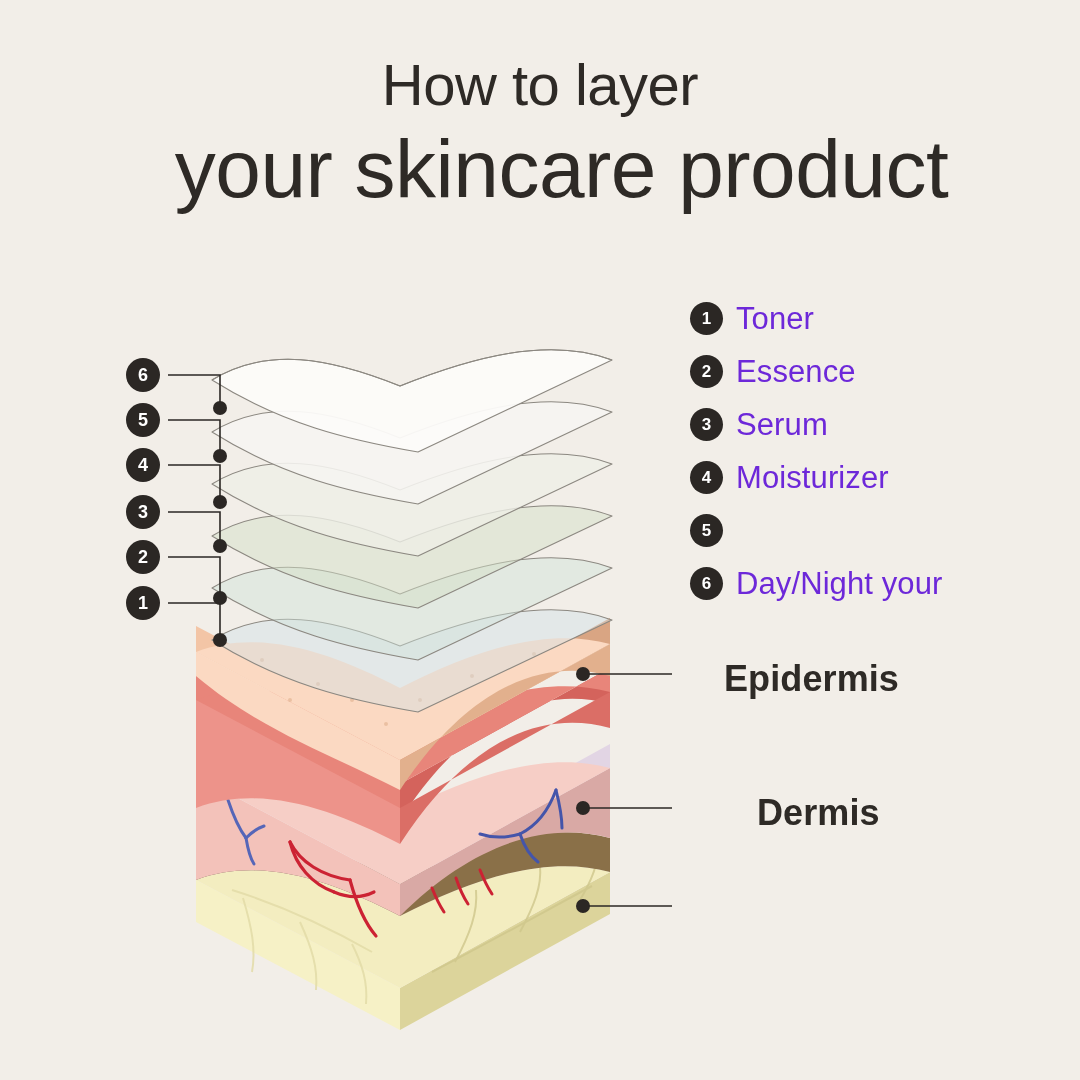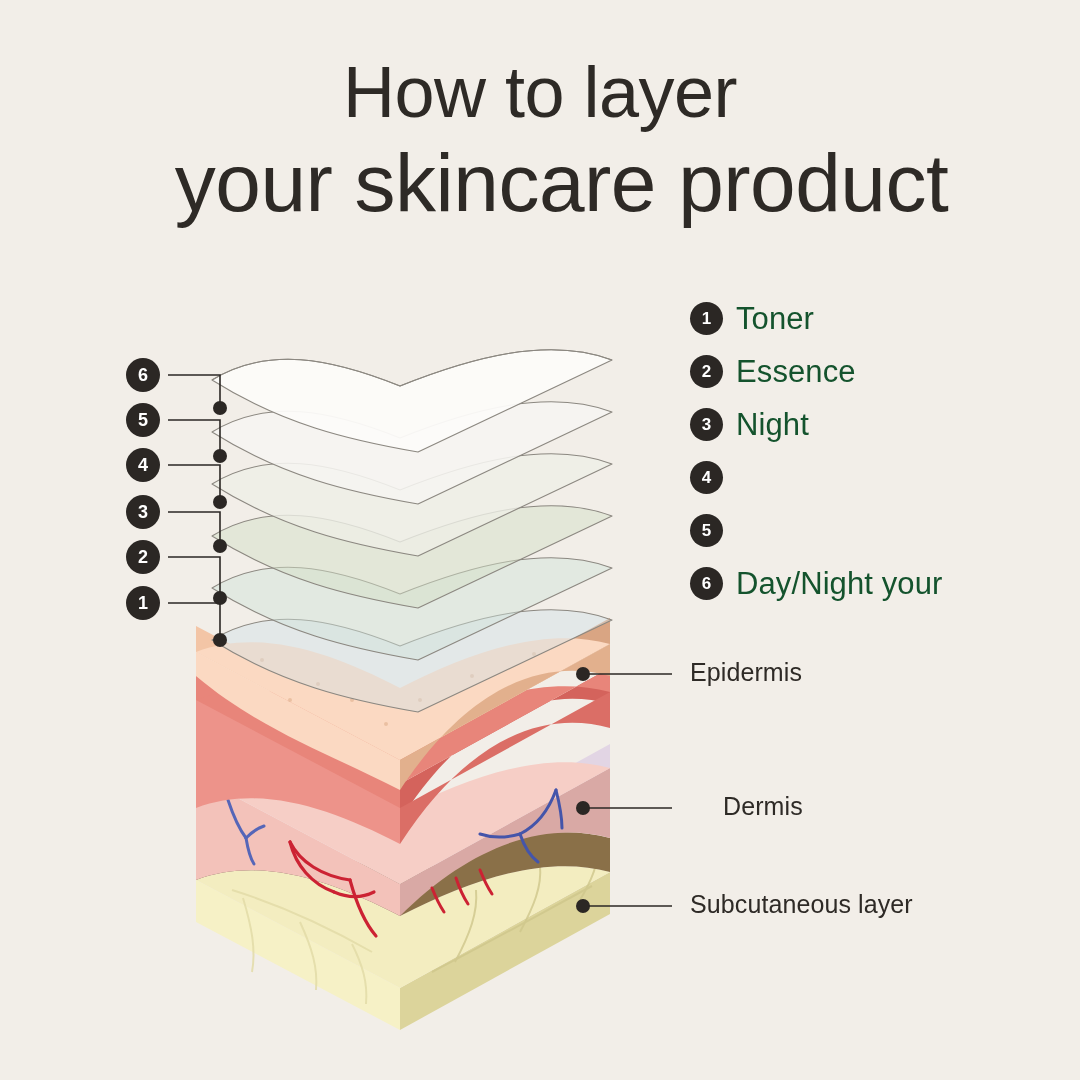--- a/index.html
+++ b/index.html
@@ -20,51 +20,51 @@
     line-height:1.0;
     pointer-events:none;
   }
   .title-line{
     display:block;
     font-size:80px;
     font-weight:300;
     letter-spacing:-0.5px;
     color:#2E2A26;
   }
-  .title-line.l1{font-size:72px;}
+  .title-line.l1{font-size:58px;}
   .title-line.l2{font-size:82px;margin-top:14px;padding-left:43px;}
 
   
   .legend{
     position:absolute;left:690px;top:298px;
     display:flex;flex-direction:column;gap:12px;
   }
   .legend-row{display:flex;align-items:center;gap:13px;height:41px;}
   .badge{
     width:33px;height:33px;border-radius:50%;
     background:#2B2724;color:#FFFFFF;
     display:flex;align-items:center;justify-content:center;
     font-size:17px;font-weight:bold;
     flex:0 0 auto;
     line-height:1;
   }
   .legend-label{
-    font-size:31px;font-weight:300;color:#14532d;
+    font-size:31px;font-weight:300;color:#6d28d9;
     white-space:nowrap;letter-spacing:0.1px;
   }
 
   
   .callout{position:absolute;display:flex;align-items:center;}
   .callout .badge{width:34px;height:34px;font-size:18px;}
 
   
   .anat-label{
     position:absolute;
-    font-size:25px;font-weight:400;color:#2E2A26;
-    white-space:nowrap;letter-spacing:0.1px;
+    font-size:36px;font-weight:700;color:#2E2A26;
+    white-space:nowrap;letter-spacing:0.1px;margin-left:34px;
   }
   svg{position:absolute;left:0;top:0;}
 </style>
 </head>
 <body>
 
 <div id="stage">
 
   <div class="title-block">
     <span class="title-line l1">How to layer</span>
@@ -248,31 +248,31 @@
     <div class="legend-row">
       <span class="badge">1</span>
       <span class="legend-label">Toner</span>
     </div>
     <div class="legend-row">
       <span class="badge">2</span>
       <span class="legend-label">Essence</span>
     </div>
     <div class="legend-row">
       <span class="badge">3</span>
-      <span class="legend-label">Night</span>
+      <span class="legend-label">Serum</span>
     </div>
     <div class="legend-row">
       <span class="badge">4</span>
+      <span class="legend-label">Moisturizer</span>
     </div>
     <div class="legend-row">
       <span class="badge">5</span>
     </div>
     <div class="legend-row">
       <span class="badge">6</span>
       <span class="legend-label">Day/Night your</span>
     </div>
   </div>
 
   <div class="anat-label" style="left:690px;top:658px;">Epidermis</div>
   <div class="anat-label" style="left:723px;top:792px;">Dermis</div>
-  <div class="anat-label" style="left:690px;top:890px;">Subcutaneous layer</div>
 
 </div>
 
 </body></html>

